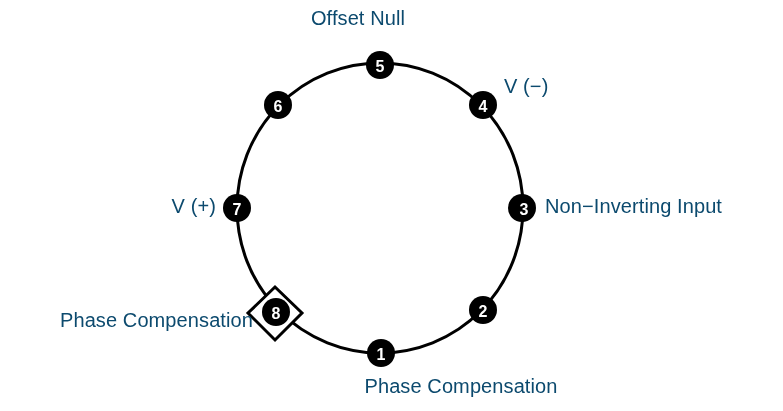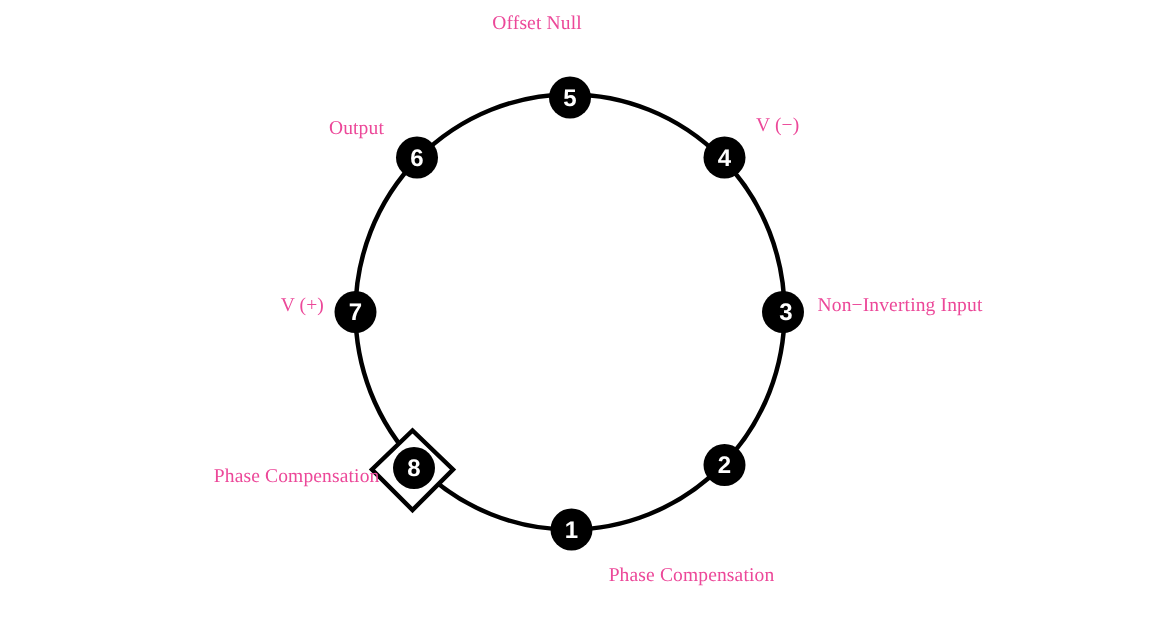--- a/index.html
+++ b/index.html
@@ -32,24 +32,24 @@
     font-family: "Liberation Sans", sans-serif;
     font-weight: bold;
     font-size: 16px;
     fill: #ffffff;
     text-anchor: middle;
     dominant-baseline: central;
     paint-order: stroke;
   }
   .lbl {
     position: absolute;
-    font-family: Liberation Serif, serif;
-    font-size: 13px;
+    font-family: Liberation Sans, sans-serif;
+    font-size: 20px;
     font-weight: 400;
-    color: #ec4899;
+    color: #0c4a6e;
     white-space: nowrap;
     line-height: 1;
     letter-spacing: 0.1px;
   }
   .lbl-l { text-align: right; }
   .lbl-r { text-align: left; }
   .lbl-c { text-align: center; }
 </style>
 </head>
 <body>
@@ -99,21 +99,20 @@
 
     <g>
       <circle cx="278" cy="105" r="14" fill="#000000"></circle>
       <text class="pin-num" x="278" y="106">6</text>
     </g>
 
   </svg>
 
   <div class="lbl lbl-c" style="left:258px; top:8px; width:200px;">Offset Null</div>
 
-  <div class="lbl lbl-l" style="left:80px; top:78px; width:176px;">Output</div>
 
   <div class="lbl lbl-r" style="left:504px; top:76px; width:180px;">V (−)</div>
 
   <div class="lbl lbl-l" style="left:60px; top:196px; width:156px;">V (+)</div>
 
   <div class="lbl lbl-r" style="left:545px; top:196px; width:240px;">Non−Inverting Input</div>
 
   <div class="lbl lbl-l" style="left:20px; top:310px; width:233px;">Phase Compensation</div>
 
 

